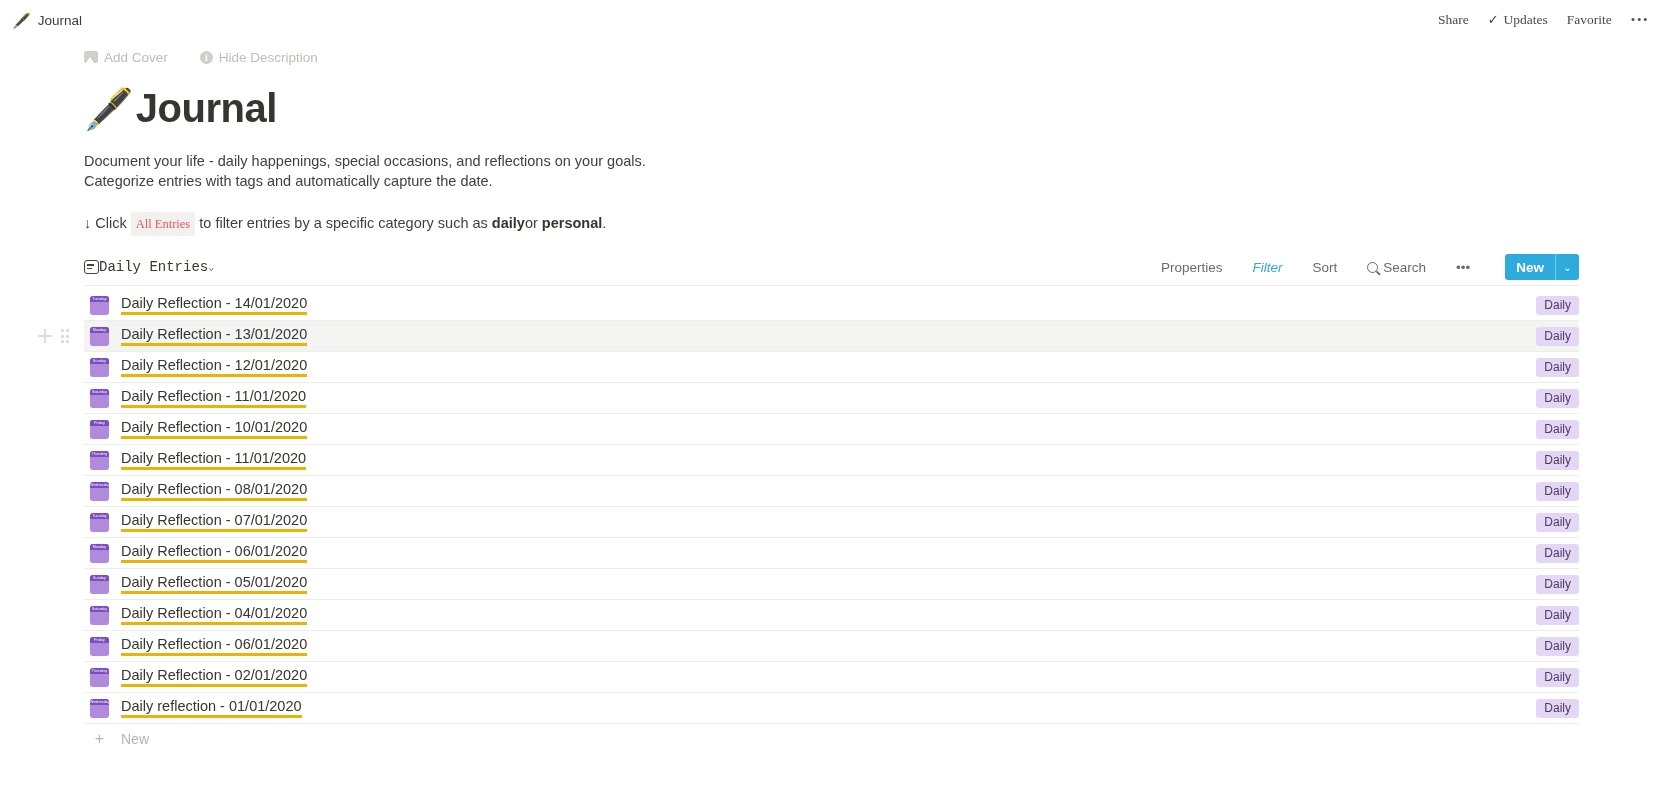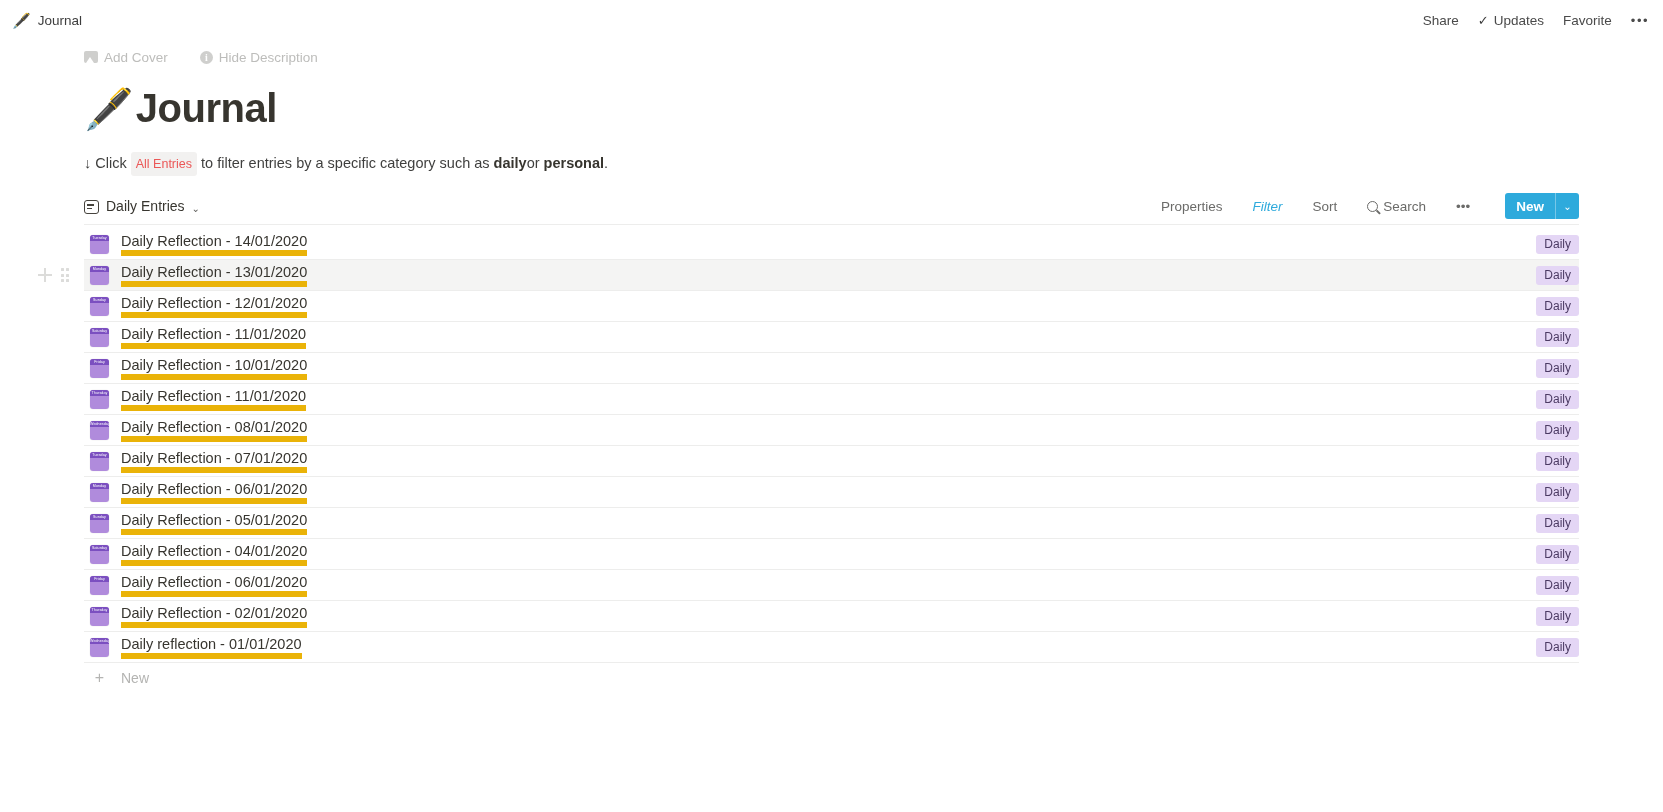--- a/index.html
+++ b/index.html
@@ -19,21 +19,21 @@
     align-items: center;
     padding: 0 14px 0 12px;
     font-size: 13.5px;
   }
   .topbar-left { display: flex; align-items: center; gap: 7px; }
   .crumb-emoji { font-size: 15px; line-height: 1; }
   .crumb-label { color: #3d3d3d; font-size: 13.5px; }
   .topbar-right {
     margin-left: auto;
     display: flex; align-items: center; gap: 19px;
-    color: #4a4a4a; font-size: 13.5px;
+    color: #4a4a4a; font-size: 13.5px; font-family: Liberation Serif, serif;
   }
   .topbar-right .item { display: flex; align-items: center; gap: 5px; cursor: pointer; }
   .check-glyph { font-size: 13px; color: #3d3d3d; }
   .dots { letter-spacing: 1.5px; font-size: 13px; color: #4a4a4a; }
 
   
   .page { padding-left: 84px; padding-right: 84px; position: relative; }
 
   .page-actions {
     display: flex; align-items: center; gap: 32px;
@@ -56,36 +56,36 @@
     text-align: center; display: inline-block; font-family: "Liberation Serif", serif;
   }
 
   .title-row { display: flex; align-items: center; margin-top: 18px; }
   .title-emoji { font-size: 40px; line-height: 1; margin-right: 2px; }
   .title-text { font-size: 40px; font-weight: bold; letter-spacing: -0.5px; color: #37352f; }
 
   .desc { margin-top: 20px; font-size: 14.5px; line-height: 20px; color: #3f3f3e; max-width: 900px; }
   .hint { margin-top: 24px; font-size: 14.5px; color: #3f3f3e; }
   .code-chip {
-    font-family: Liberation Sans, sans-serif;
+    font-family: Liberation Serif, serif;
     font-size: 12.5px;
     background: #f2f1f0;
     color: #eb5757;
     padding: 5px 5px;
     border-radius: 3px;
   }
   .hint b { font-weight: bold; color: #37352f; }
 
   
   .db-toolbar {
     margin-top: 20px;
     height: 30px;
     display: flex; align-items: center;
   }
-  .db-view { display: flex; align-items: flex-end; gap: 7px; cursor: pointer; }
+  .db-view { display: flex; align-items: center; cursor: pointer; font-family: Liberation Mono, monospace; }
   .db-view-icon {
     width: 15px; height: 14px; border: 1.6px solid #46433d; border-radius: 3px;
     position: relative;
   }
   .db-view-icon::before {
     content: ""; position: absolute; left: 2px; top: 3px; width: 7px; height: 1.5px; background: #46433d;
   }
   .db-view-icon::after {
     content: ""; position: absolute; left: 2px; top: 6.5px; width: 4.5px; height: 1.5px; background: #46433d;
   }
@@ -154,21 +154,21 @@
     font-size: 3.6px; line-height: 6px; text-align: center;
     font-family: "Liberation Sans", sans-serif; letter-spacing: 0.1px;
     overflow: hidden; white-space: nowrap;
   }
   .date-icon .dnum {
     flex: 1; background: #eab308; color: #6b4ca0;
     font-size: 10px; line-height: 13px; text-align: center; font-weight: 400; margin-left: 44px;
   }
   .row-title {
     font-size: 14.5px; color: #37352f;
-    border-bottom: 6px solid #eab308;
+    border-bottom: 3px solid #eab308;
     padding-bottom: 1px; cursor: pointer;
   }
   .row-tag { margin-left: auto; }
   .tag {
     display: inline-block; background: #e4d6f5; color: #4b3a63;
     font-size: 12px; padding: 2px 8px; border-radius: 3px; line-height: 15px;
   }
   .row-divider { height: 1px; background: #ededec; }
   .list-top-divider { height: 1px; background: #ededec; margin-top: 3px; }
 
@@ -208,20 +208,24 @@
       <span class="info-icon">i</span>
       <span>Hide Description</span>
     </span>
   </div>
 
   <div class="title-row">
     <span class="title-emoji">🖋️</span>
     <span class="title-text">Journal</span>
   </div>
 
+  <div class="desc">
+    <div>Document your life - daily happenings, special occasions, and reflections on your goals.</div>
+    <div>Categorize entries with tags and automatically capture the date.</div>
+  </div>
 
   <div class="hint">
     <span>↓</span>
     <span>Click</span>
     <span class="code-chip">All Entries</span>
     <span>to filter entries by a specific category such as</span>
     <b>daily</b><span>or</span>
     <b>personal</b><span>.</span>
   </div>
 

